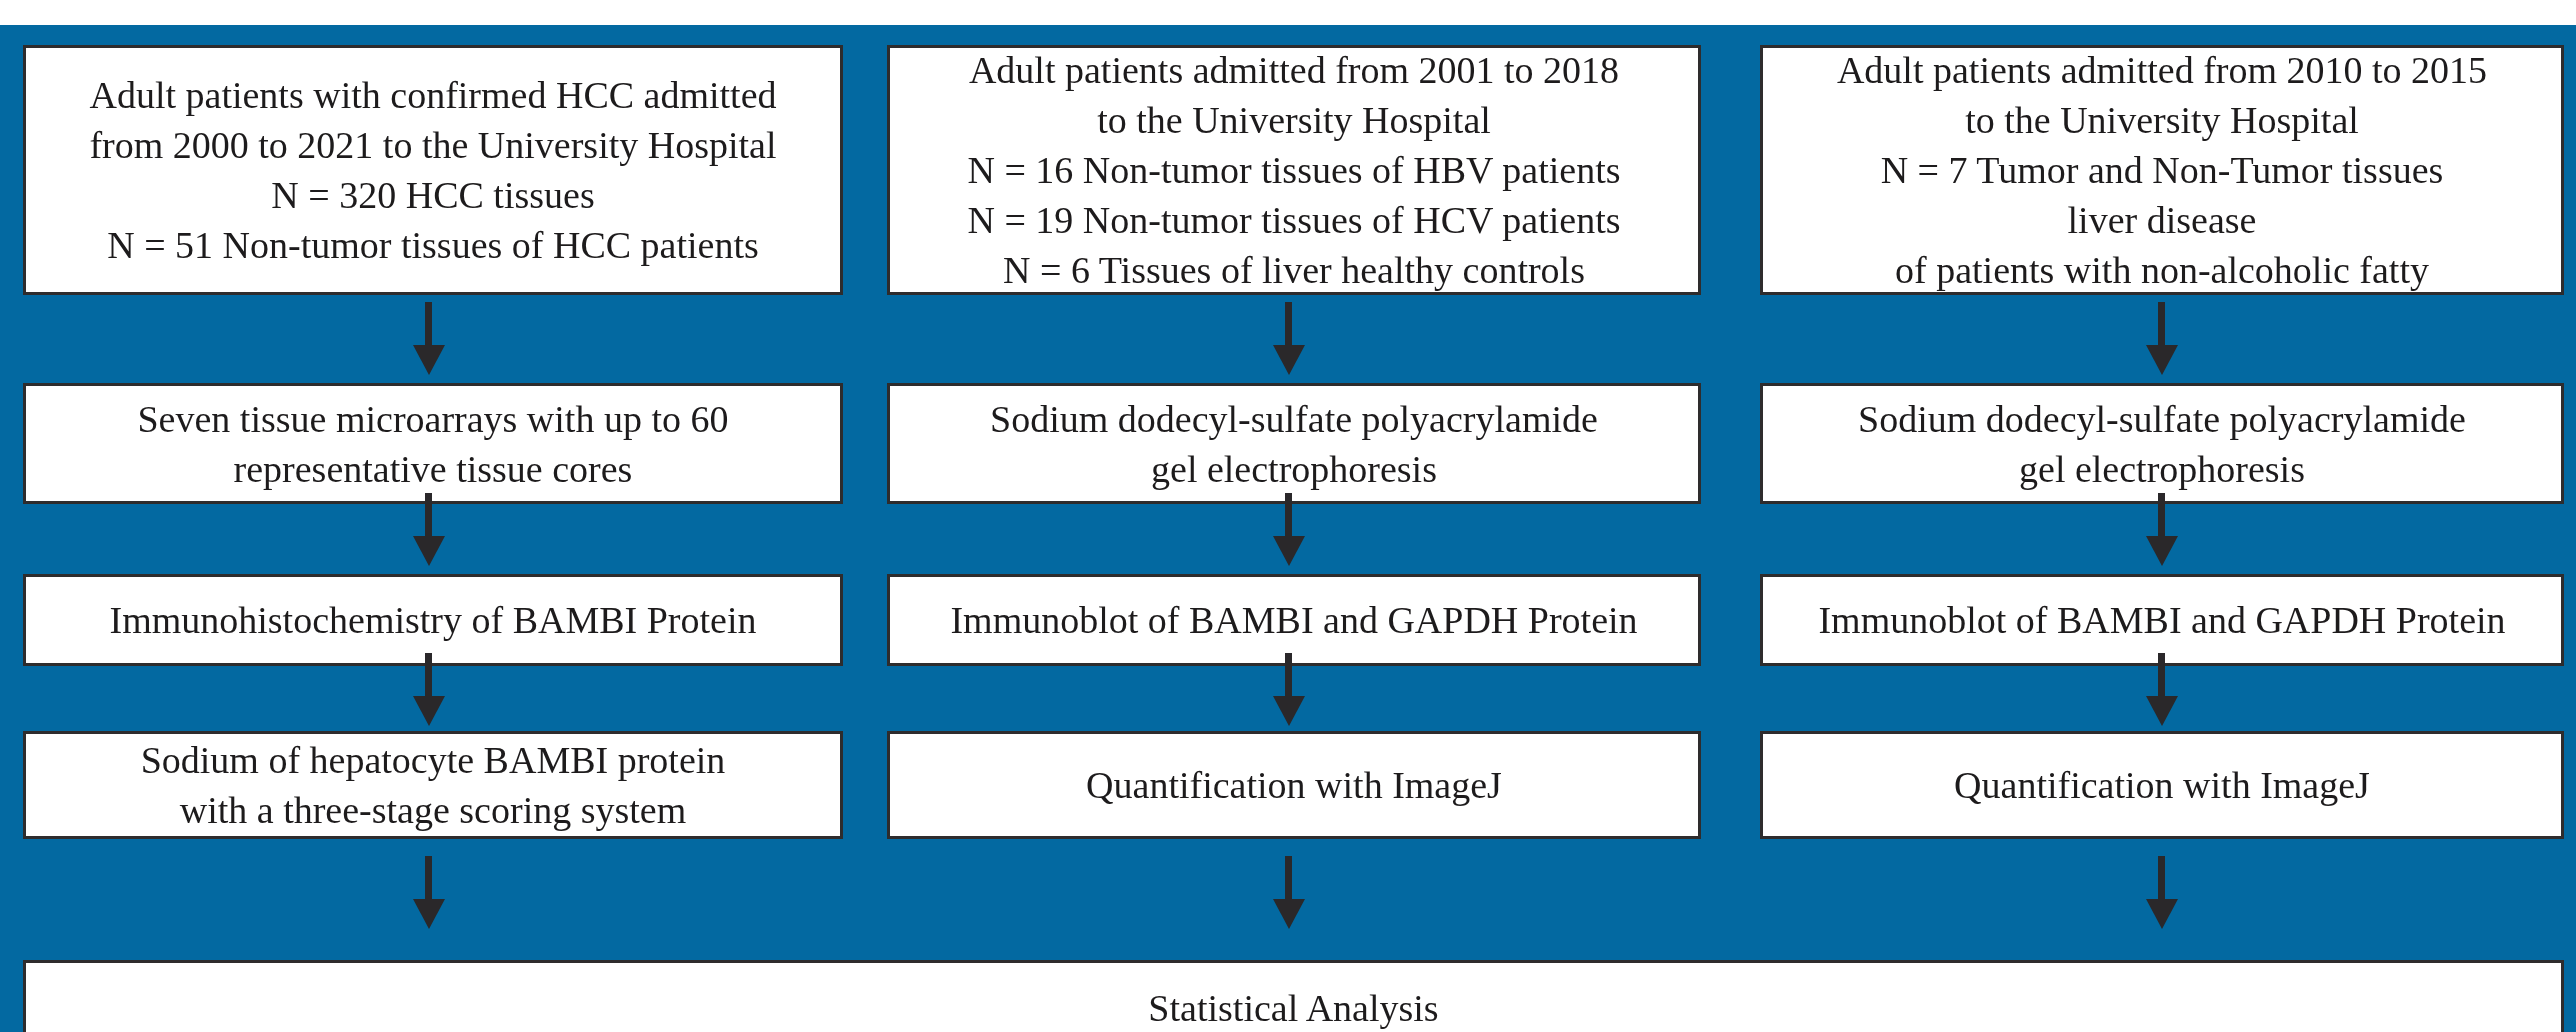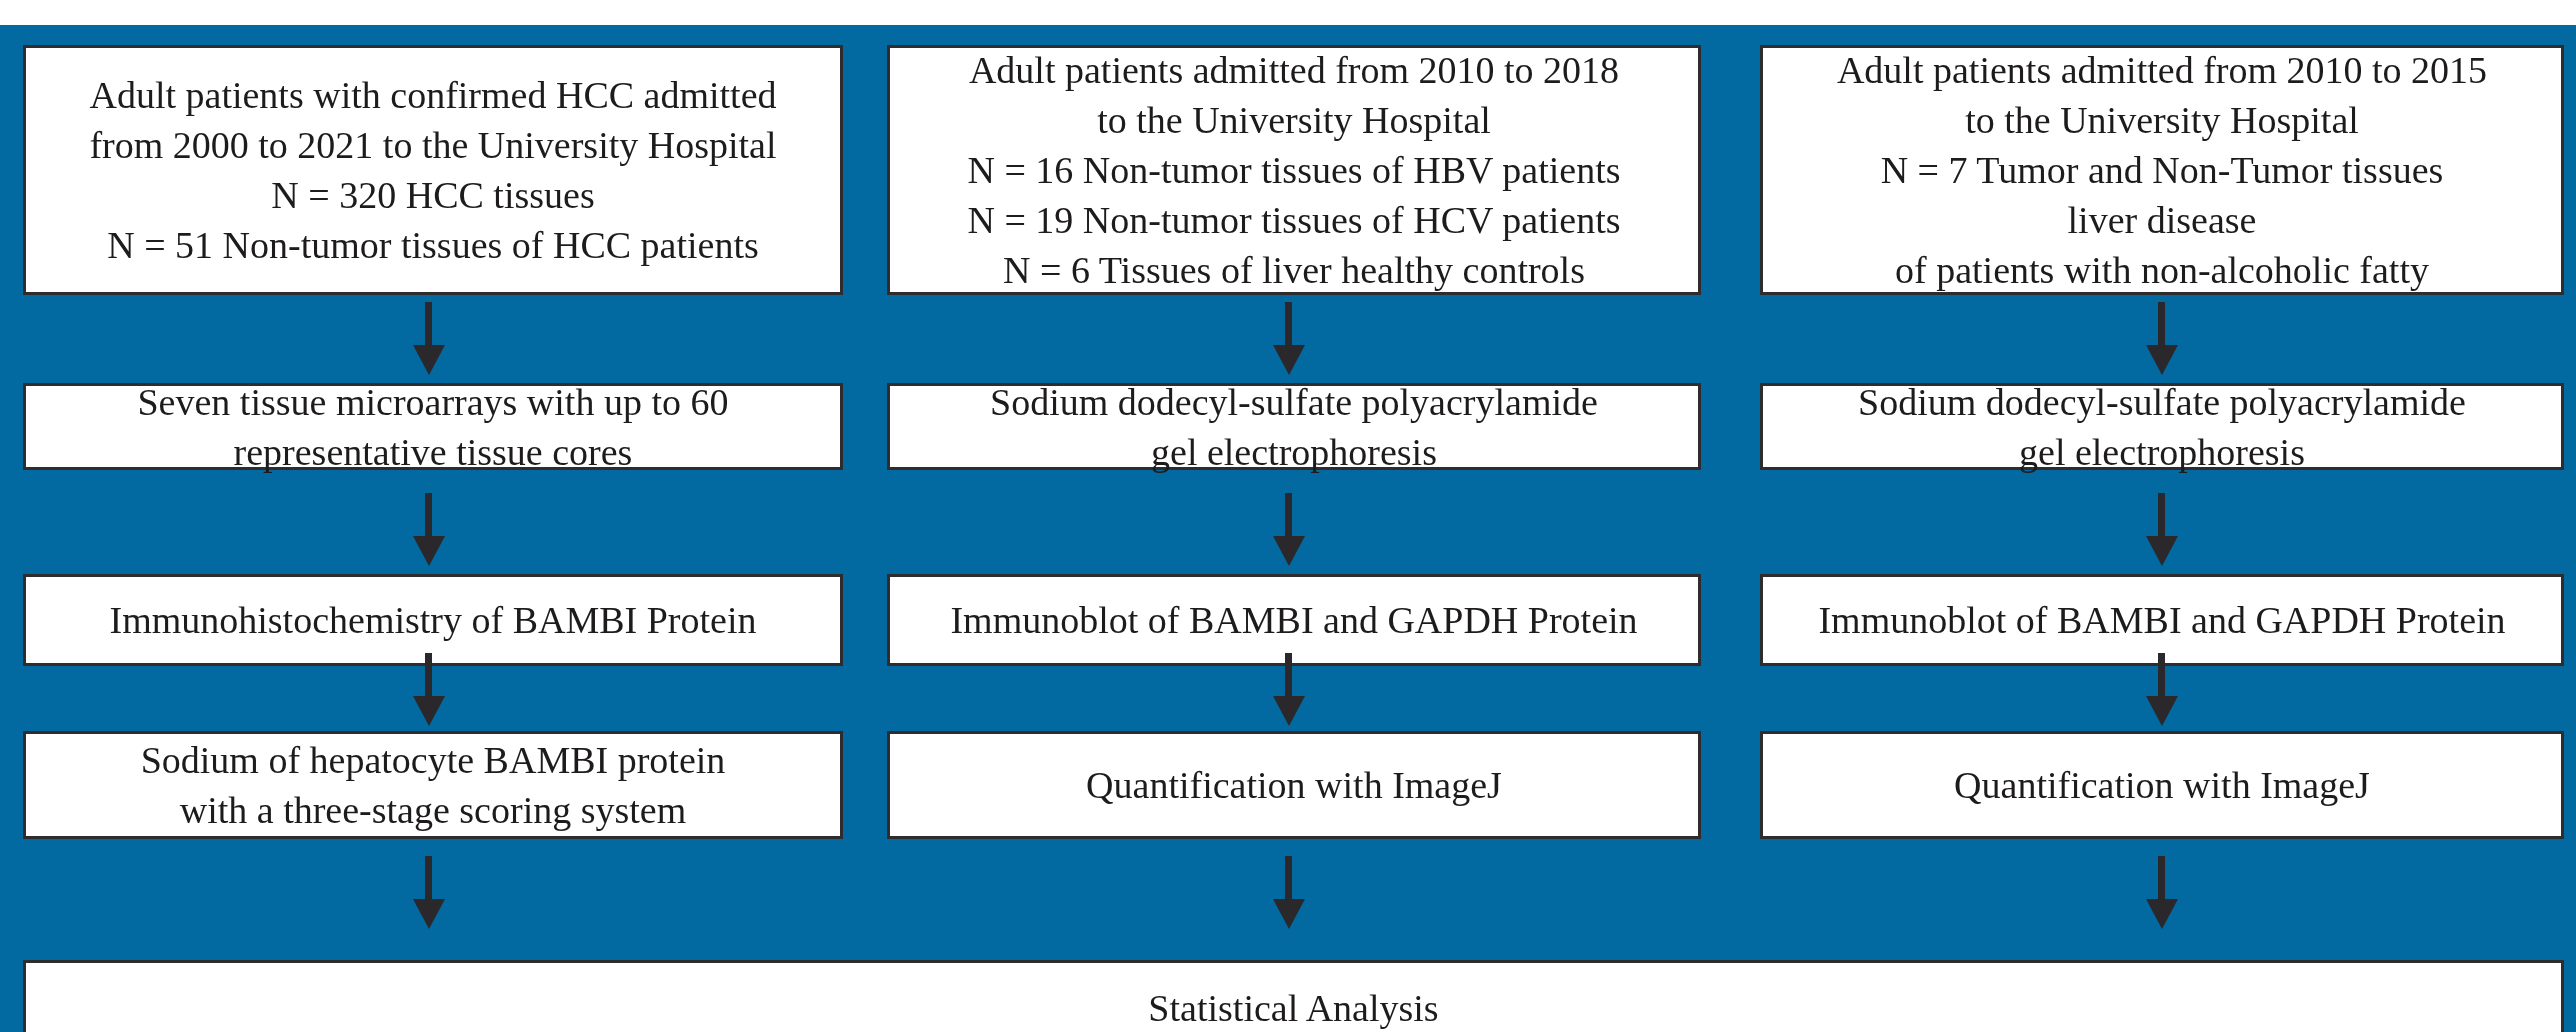--- a/index.html
+++ b/index.html
@@ -42,21 +42,21 @@
     border-right: 16.7px solid transparent;
     border-top: 30px solid #2a282a;
   }
 
   
   .c1 { left: 23px;   width: 820px; }
   .c2 { left: 887px; width: 814px; }
   .c3 { left: 1760px; width: 804px; }
   
   .r1 { top: 20px;  height: 250px; }
-  .r2 { top: 358px; height: 87px; }
+  .r2 { top: 358px; height: 121px; }
   .r3 { top: 549px; height: 92px;  }
   .r4 { top: 706px; height: 108px; }
   .final { left: 23px; top: 935px; width: 2541px; height: 95px; justify-content: center; }
 
   
   .ax1 { left: 412px; }
   .ax2 { left: 1272px; }
   .ax3 { left: 2145px; }
   .ay1 { top: 277px; }
   .ay2 { top: 468px; }
@@ -80,21 +80,21 @@
   </div>
   <div class="box c1 r3">
     <div class="line">Immunohistochemistry of BAMBI Protein</div>
   </div>
   <div class="box c1 r4">
     <div class="line">Sodium of hepatocyte BAMBI protein</div>
     <div class="line">with a three-stage scoring system</div>
   </div>
 
   <div class="box c2 r1">
-    <div class="line">Adult patients admitted from 2010 to 2018</div>
+    <div class="line">Adult patients admitted from 2001 to 2018</div>
     <div class="line">to the University Hospital</div>
     <div class="line">N = 16 Non-tumor tissues of HBV patients</div>
     <div class="line">N = 19 Non-tumor tissues of HCV patients</div>
     <div class="line">N = 6 Tissues of liver healthy controls</div>
   </div>
   <div class="box c2 r2">
     <div class="line">Sodium dodecyl-sulfate polyacrylamide</div>
     <div class="line">gel electrophoresis</div>
   </div>
   <div class="box c2 r3">

